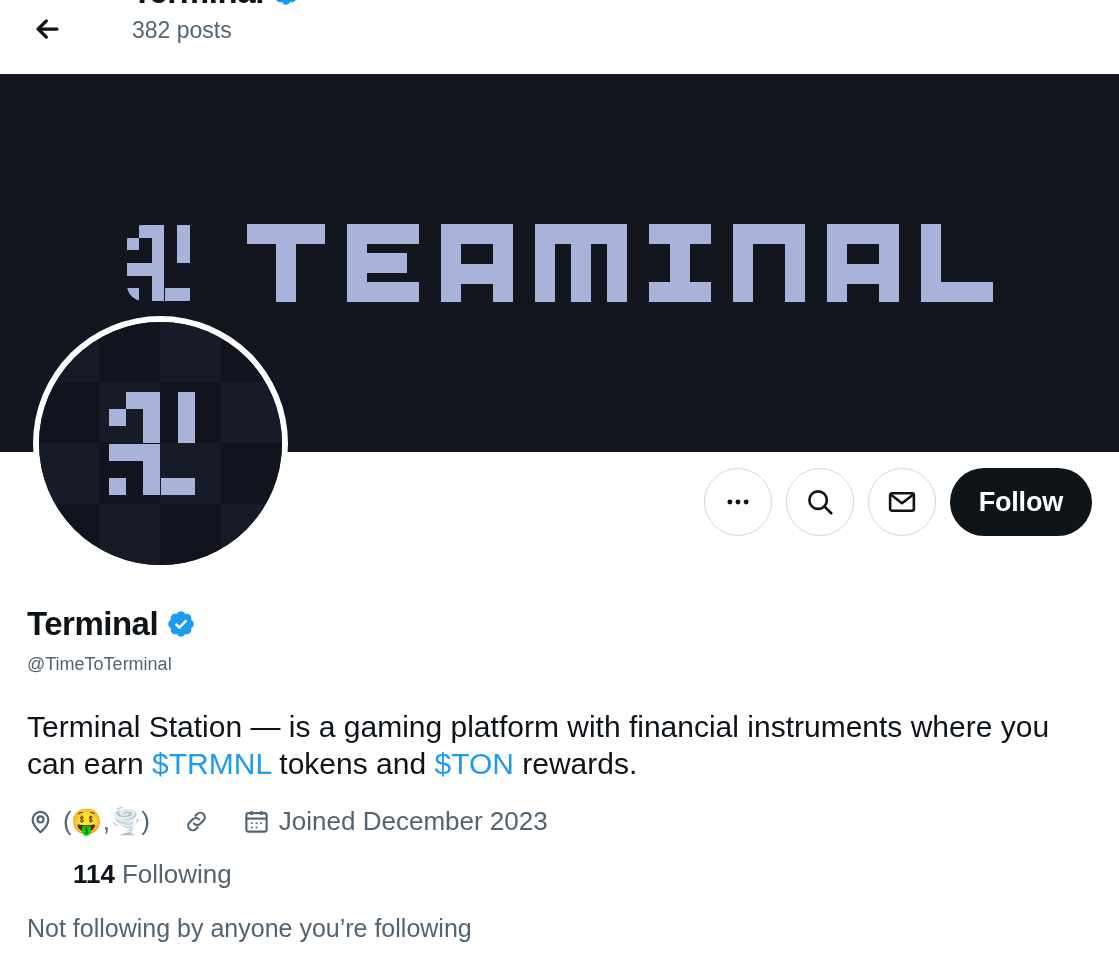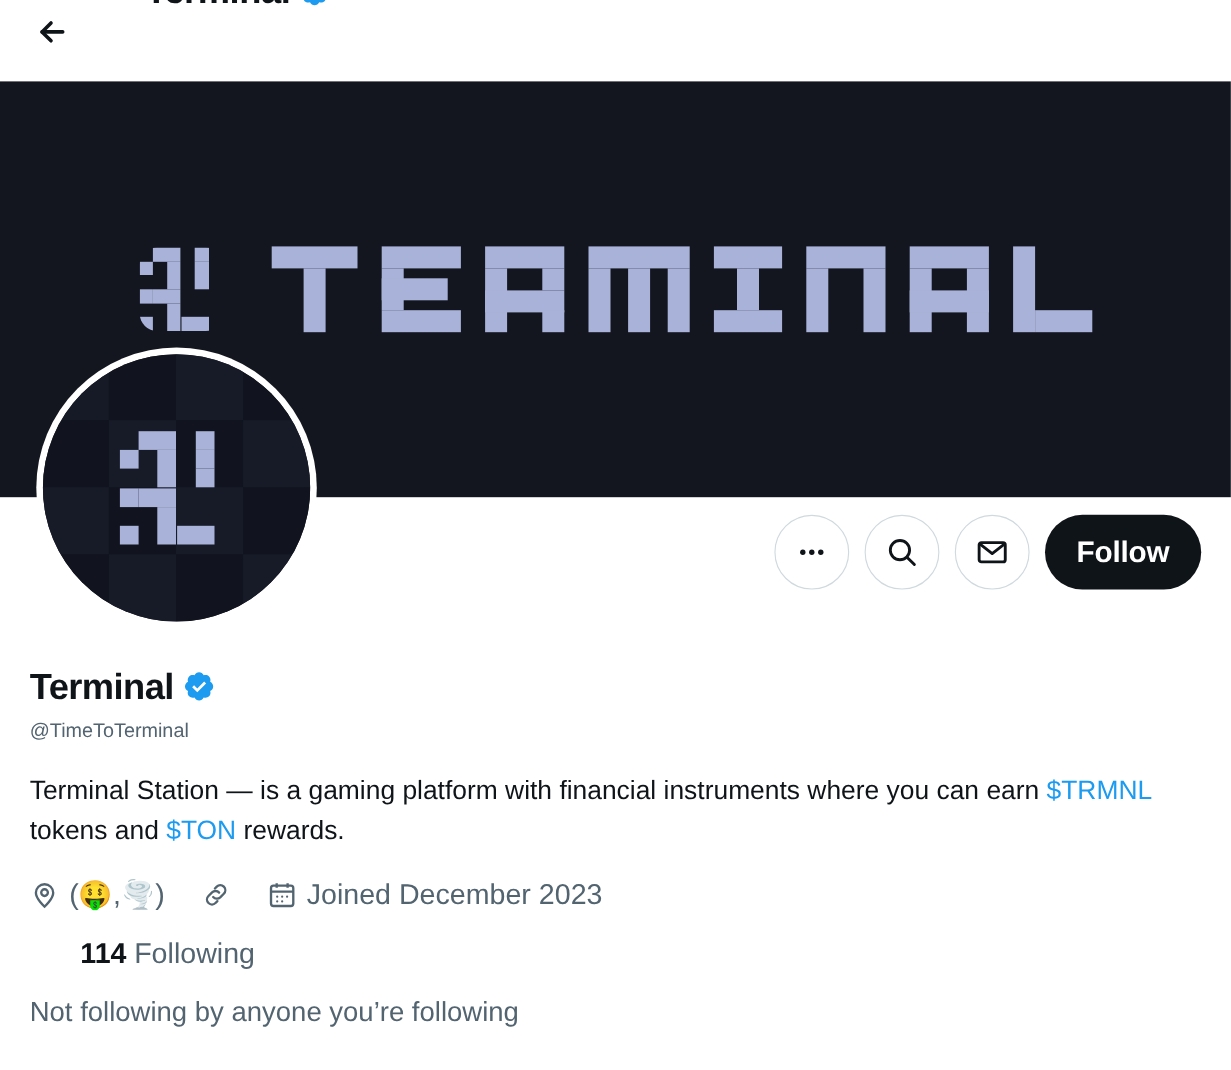--- a/index.html
+++ b/index.html
@@ -220,22 +220,22 @@
   }
 
   .handle {
     margin-top: 4px;
     font-size: 18px;
     color: #536471;
     line-height: 32px;
   }
 
   .bio {
-    margin-top: 20px;
-    font-size: 24px;
+    margin-top: 28px;
+    font-size: 30px;
     color: #0f1419;
     line-height: 37px;
     max-width: 1052px;
   }
   .bio a { color: #1d9bf0; text-decoration: none; cursor: pointer; }
 
   .meta-row {
     margin-top: 22px;
     display: flex;
     align-items: center;
@@ -293,20 +293,21 @@
     <div class="header-text-block">
       <div class="header-title">
         <span>Terminal</span>
         <span class="verified">
           <svg width="30" height="30" viewBox="0 0 24 24" aria-hidden="true">
             <path fill="#1d9bf0" d="M22.25 12c0-1.43-.88-2.67-2.19-3.34.46-1.39.2-2.9-.81-3.91s-2.52-1.27-3.91-.81C14.67 2.62 13.43 1.75 12 1.75s-2.67.88-3.34 2.19c-1.39-.46-2.9-.2-3.91.81s-1.27 2.52-.81 3.91c-1.31.67-2.19 1.91-2.19 3.34s.88 2.67 2.19 3.34c-.46 1.39-.2 2.9.81 3.91s2.52 1.27 3.91.81c.67 1.31 1.91 2.19 3.34 2.19s2.67-.88 3.34-2.19c1.39.46 2.9.2 3.91-.81s1.27-2.52.81-3.91c1.31-.67 2.19-1.91 2.19-3.34z"></path>
             <path fill="#ffffff" d="M10.67 16.28 6.95 12.56l1.41-1.41 2.31 2.31 5.01-5.01 1.41 1.41-6.42 6.42z"></path>
           </svg>
         </span>
       </div>
+      <div class="header-posts">382 posts</div>
     </div>
   </div>
 
   <div class="banner">
     <div class="banner-logo">
 
       <div class="banner-mark">
 
         <span class="mark-cell" style="left:12.6px;top:0px;width:25.3px;height:12.6px;"></span>
         <span class="mark-cell" style="left:50.6px;top:0px;width:12.6px;height:12.6px;"></span>

